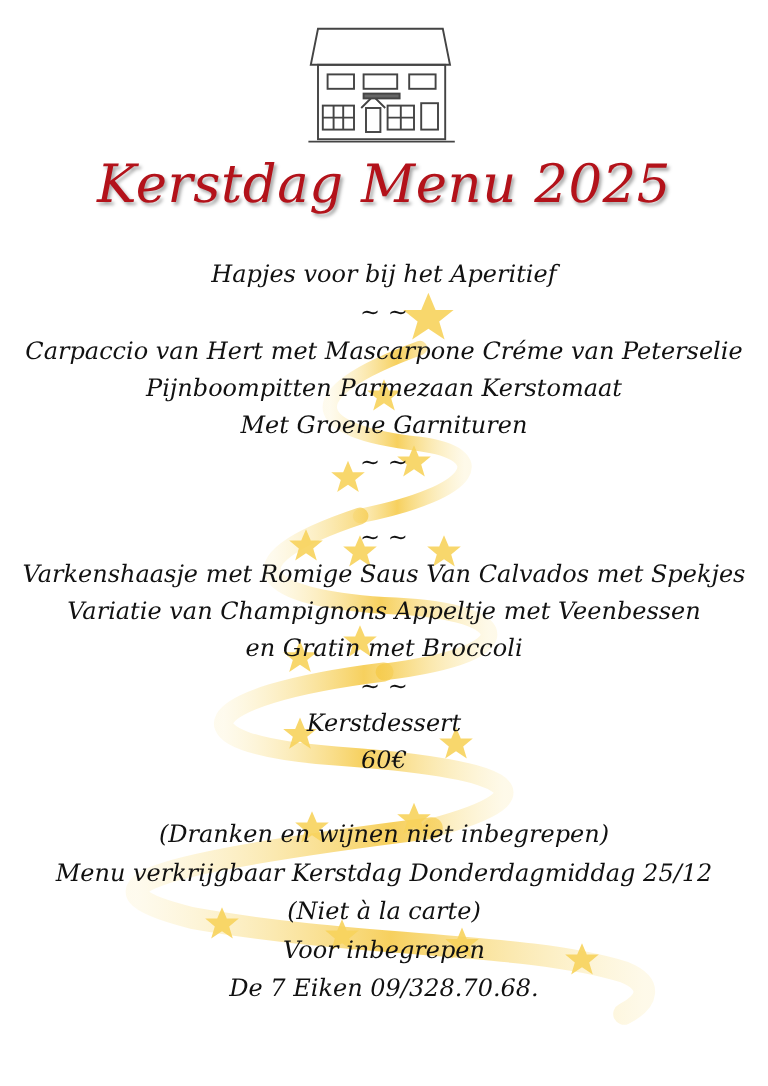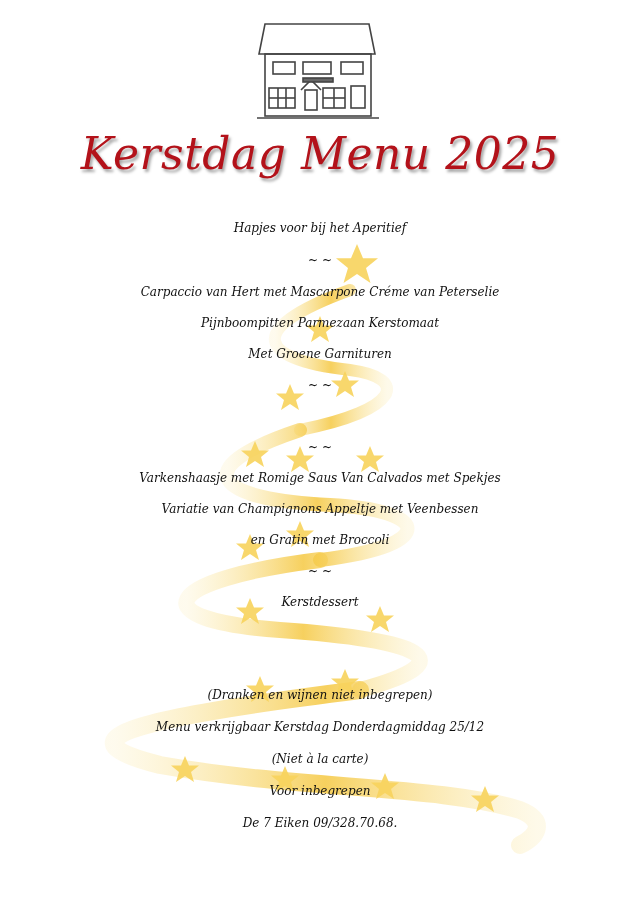--- a/index.html
+++ b/index.html
@@ -10,21 +10,21 @@
   .page { position: absolute; inset: 0; }
   .tree { position: absolute; left: 0; top: 0; width: 640px; height: 905px; z-index: 0; }
   .house { position: absolute; left: 255px; top: 18px; width: 126px; height: 108px; z-index: 1; }
   .title {
     position: absolute; left: 0; width: 640px; top: 128px; text-align: center; z-index: 2;
     font-family: "DejaVu Serif", serif; font-style: italic; font-size: 44px; color: #b3121a;
     text-shadow: 2px 3px 3px rgba(0,0,0,0.35); letter-spacing: 0.5px;
   }
   .line {
     position: absolute; left: 0; width: 640px; text-align: center; z-index: 2;
-    font-family: "DejaVu Serif", serif; font-style: italic; font-size: 12px; color: #111;
+    font-family: "DejaVu Serif", serif; font-style: italic; font-size: 20px; color: #111;
     line-height: 20px; white-space: nowrap;
   }
 </style>
 </head>
 <body>
 
 <div class="page">
 
   <svg class="tree" viewBox="0 0 640 905">
     <defs>
@@ -91,19 +91,20 @@
   <div class="line" style="top:313px">Pijnboompitten Parmezaan Kerstomaat</div>
   <div class="line" style="top:282px">Carpaccio van Hert met Mascarpone Créme van Peterselie</div>
   <div class="line" style="top:344px">Met Groene Garnituren</div>
   <div class="line" style="top:375px">~ ~</div>
   <div class="line" style="top:437px">~ ~</div>
   <div class="line" style="top:468px">Varkenshaasje met Romige Saus Van Calvados met Spekjes</div>
   <div class="line" style="top:530px">en Gratin met Broccoli</div>
   <div class="line" style="top:499px">Variatie van Champignons Appeltje met Veenbessen</div>
   <div class="line" style="top:561px">~ ~</div>
   <div class="line" style="top:592px">Kerstdessert</div>
+  <div class="line" style="top:623px">60€</div>
 
   <div class="line" style="top:685px">(Dranken en wijnen niet inbegrepen)</div>
   <div class="line" style="top:717px">Menu verkrijgbaar Kerstdag Donderdagmiddag 25/12</div>
   <div class="line" style="top:749px">(Niet à la carte)</div>
   <div class="line" style="top:781px">Voor inbegrepen</div>
   <div class="line" style="top:813px">De 7 Eiken 09/328.70.68.</div>
 </div>
 
 </body></html>

